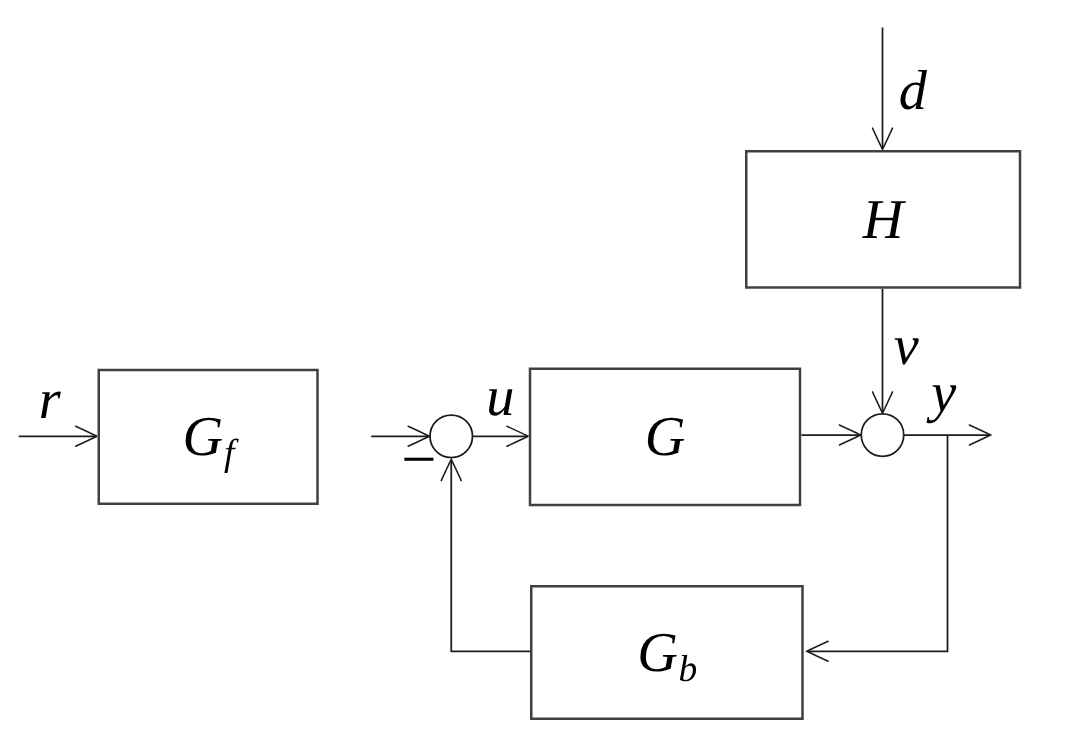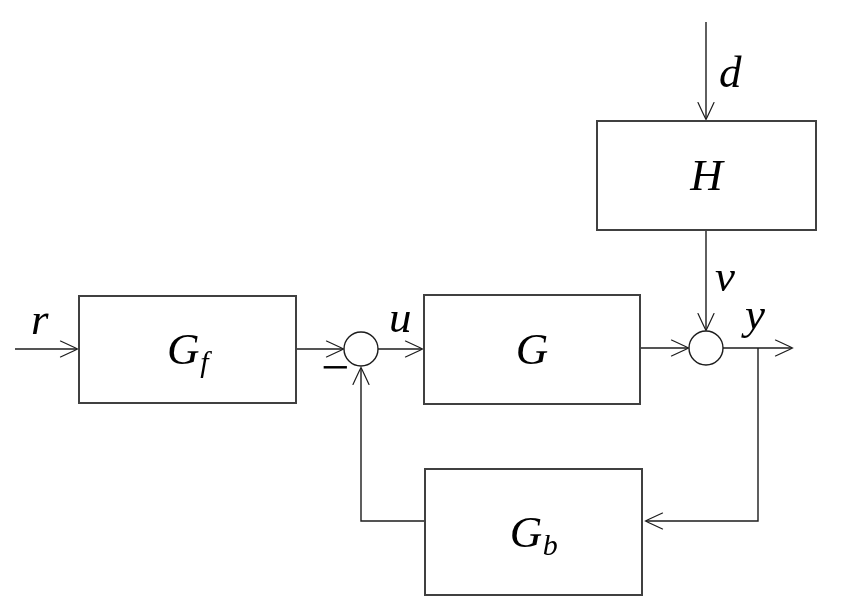--- a/index.html
+++ b/index.html
@@ -108,29 +108,29 @@
     <path class="arrowhead" d="M-8 -17 Q -2.5 -5 0 0 Q 2.5 -5 8 -17" transform="translate(361,367.5) rotate(180)"></path>
 
     <circle class="junction" cx="361" cy="349" r="17"></circle>
     <circle class="junction" cx="706" cy="348" r="17"></circle>
   </svg>
 
   <div class="block" style="left:596px; top:120px; width:221px; height:111px;">
     <span class="block-label"><span>H</span><span class="sub"></span></span>
   </div>
 
-  <div class="block" style="left:78px; top:295px; width:219px; height:109px;">
+  <div class="block" style="left:78px; top:295px; width:177px; height:109px;">
     <span class="block-label"><span>G</span><span class="sub">f</span></span>
   </div>
 
   <div class="block" style="left:423px; top:294px; width:218px; height:111px;">
     <span class="block-label"><span>G</span><span class="sub"></span></span>
   </div>
 
-  <div class="block" style="left:424px; top:468px; width:219px; height:128px;">
+  <div class="block" style="left:424px; top:468px; width:219px; height:108px;">
     <span class="block-label"><span>G</span><span class="sub">b</span></span>
   </div>
 
   <div class="sig-label" id="label-r" style="left:31px; top:297px;">r</div>
   <div class="sig-label" id="label-d" style="left:719px; top:50px;">d</div>
   <div class="sig-label" id="label-u" style="left:389px; top:295px;">u</div>
   <div class="sig-label" id="label-v" style="left:715px; top:254px;">v</div>
   <div class="sig-label" id="label-y" style="left:745px; top:292px;">y</div>
   <div class="sig-label" id="label-minus" style="left:321px; top:342px;">−</div>
 

